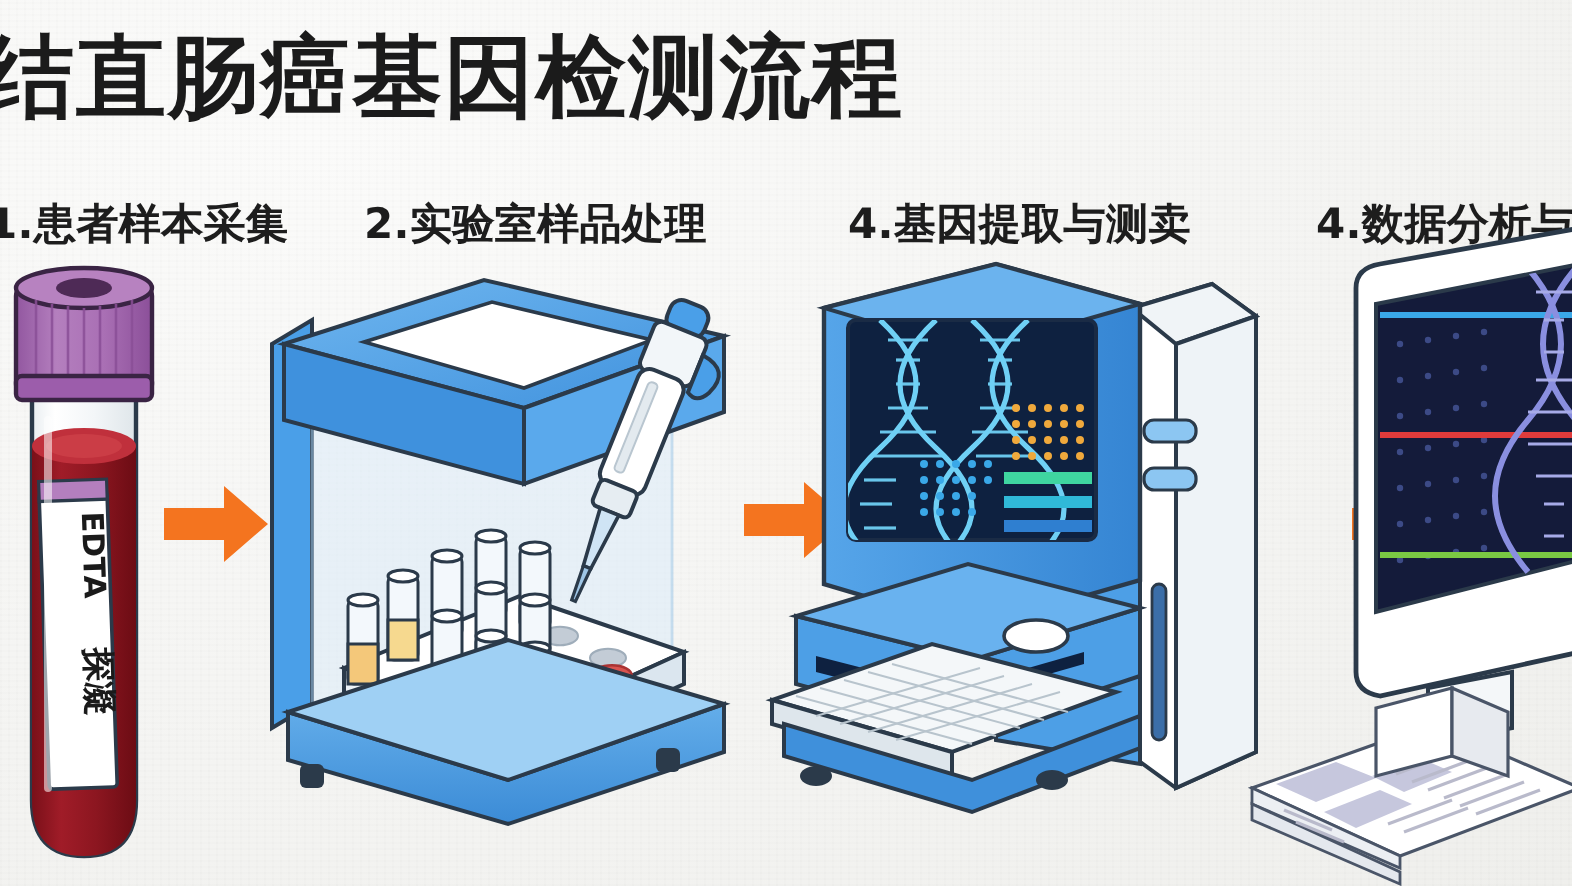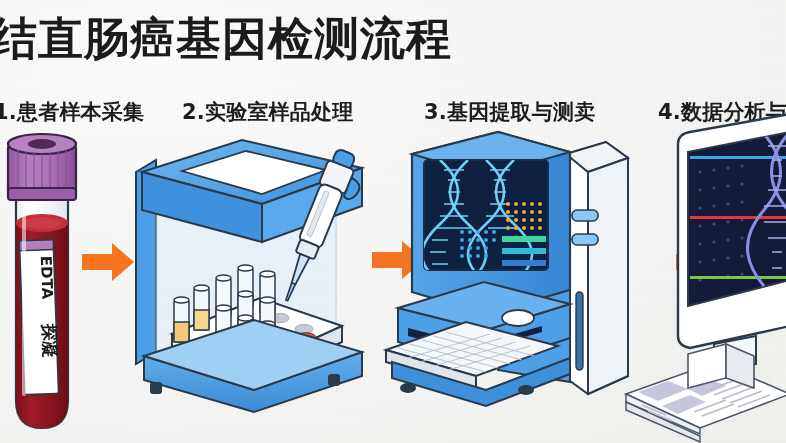--- a/index.html
+++ b/index.html
@@ -66,21 +66,21 @@
 <body>
 
 <div class="stage">
 
   <div class="bg"></div>
 
   <div class="title">结直肠癌基因检测流程</div>
 
   <div class="step-label" id="lab-s1">1.患者样本采集</div>
   <div class="step-label" id="lab-s2">2.实验室样品处理</div>
-  <div class="step-label" id="lab-s3">3.基因提取与测卖</div>
+  <div class="step-label" id="lab-s3">4.基因提取与测卖</div>
   <div class="step-label" id="lab-s4">4.数据分析与报</div>
 
   <div class="art" id="art-tube">
     <svg width="124" height="315" viewBox="0 0 124 315">
       <defs>
         <linearGradient id="capG" x1="0" y1="0" x2="1" y2="0">
           <stop offset="0%" stop-color="#9257a0"></stop>
           <stop offset="30%" stop-color="#b47fbe"></stop>
           <stop offset="65%" stop-color="#a96fb4"></stop>
           <stop offset="100%" stop-color="#8b4f99"></stop>

